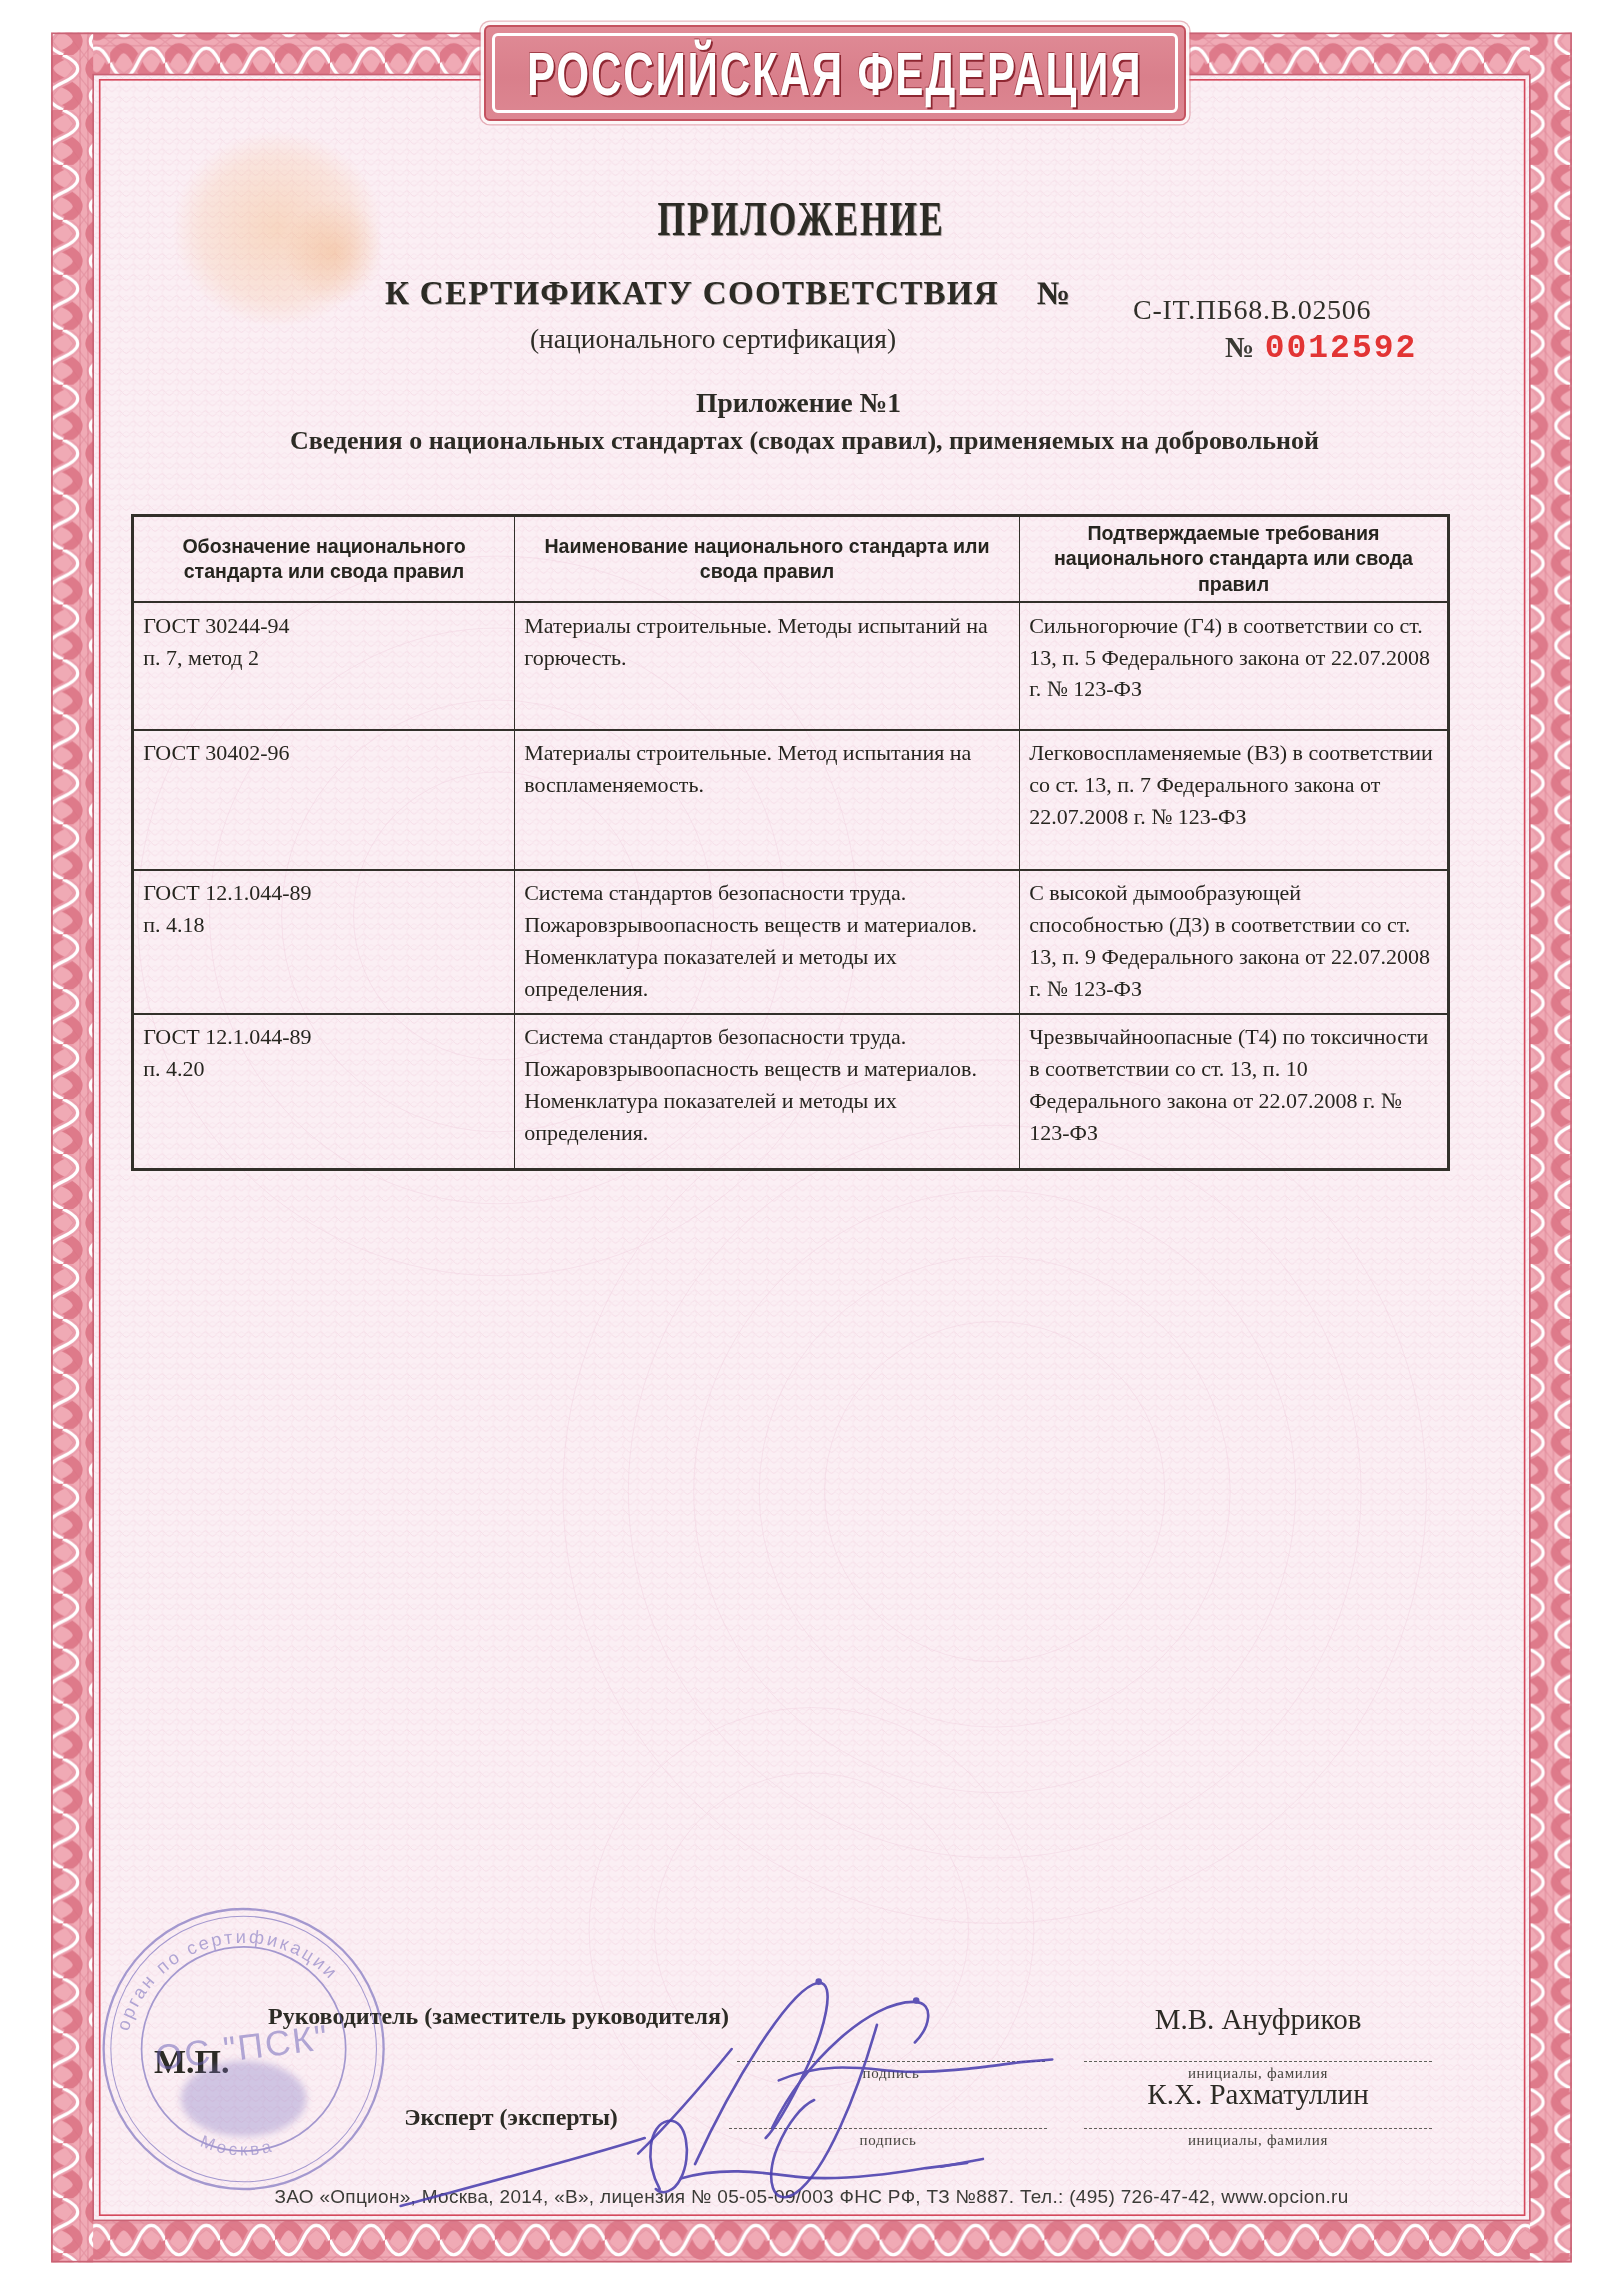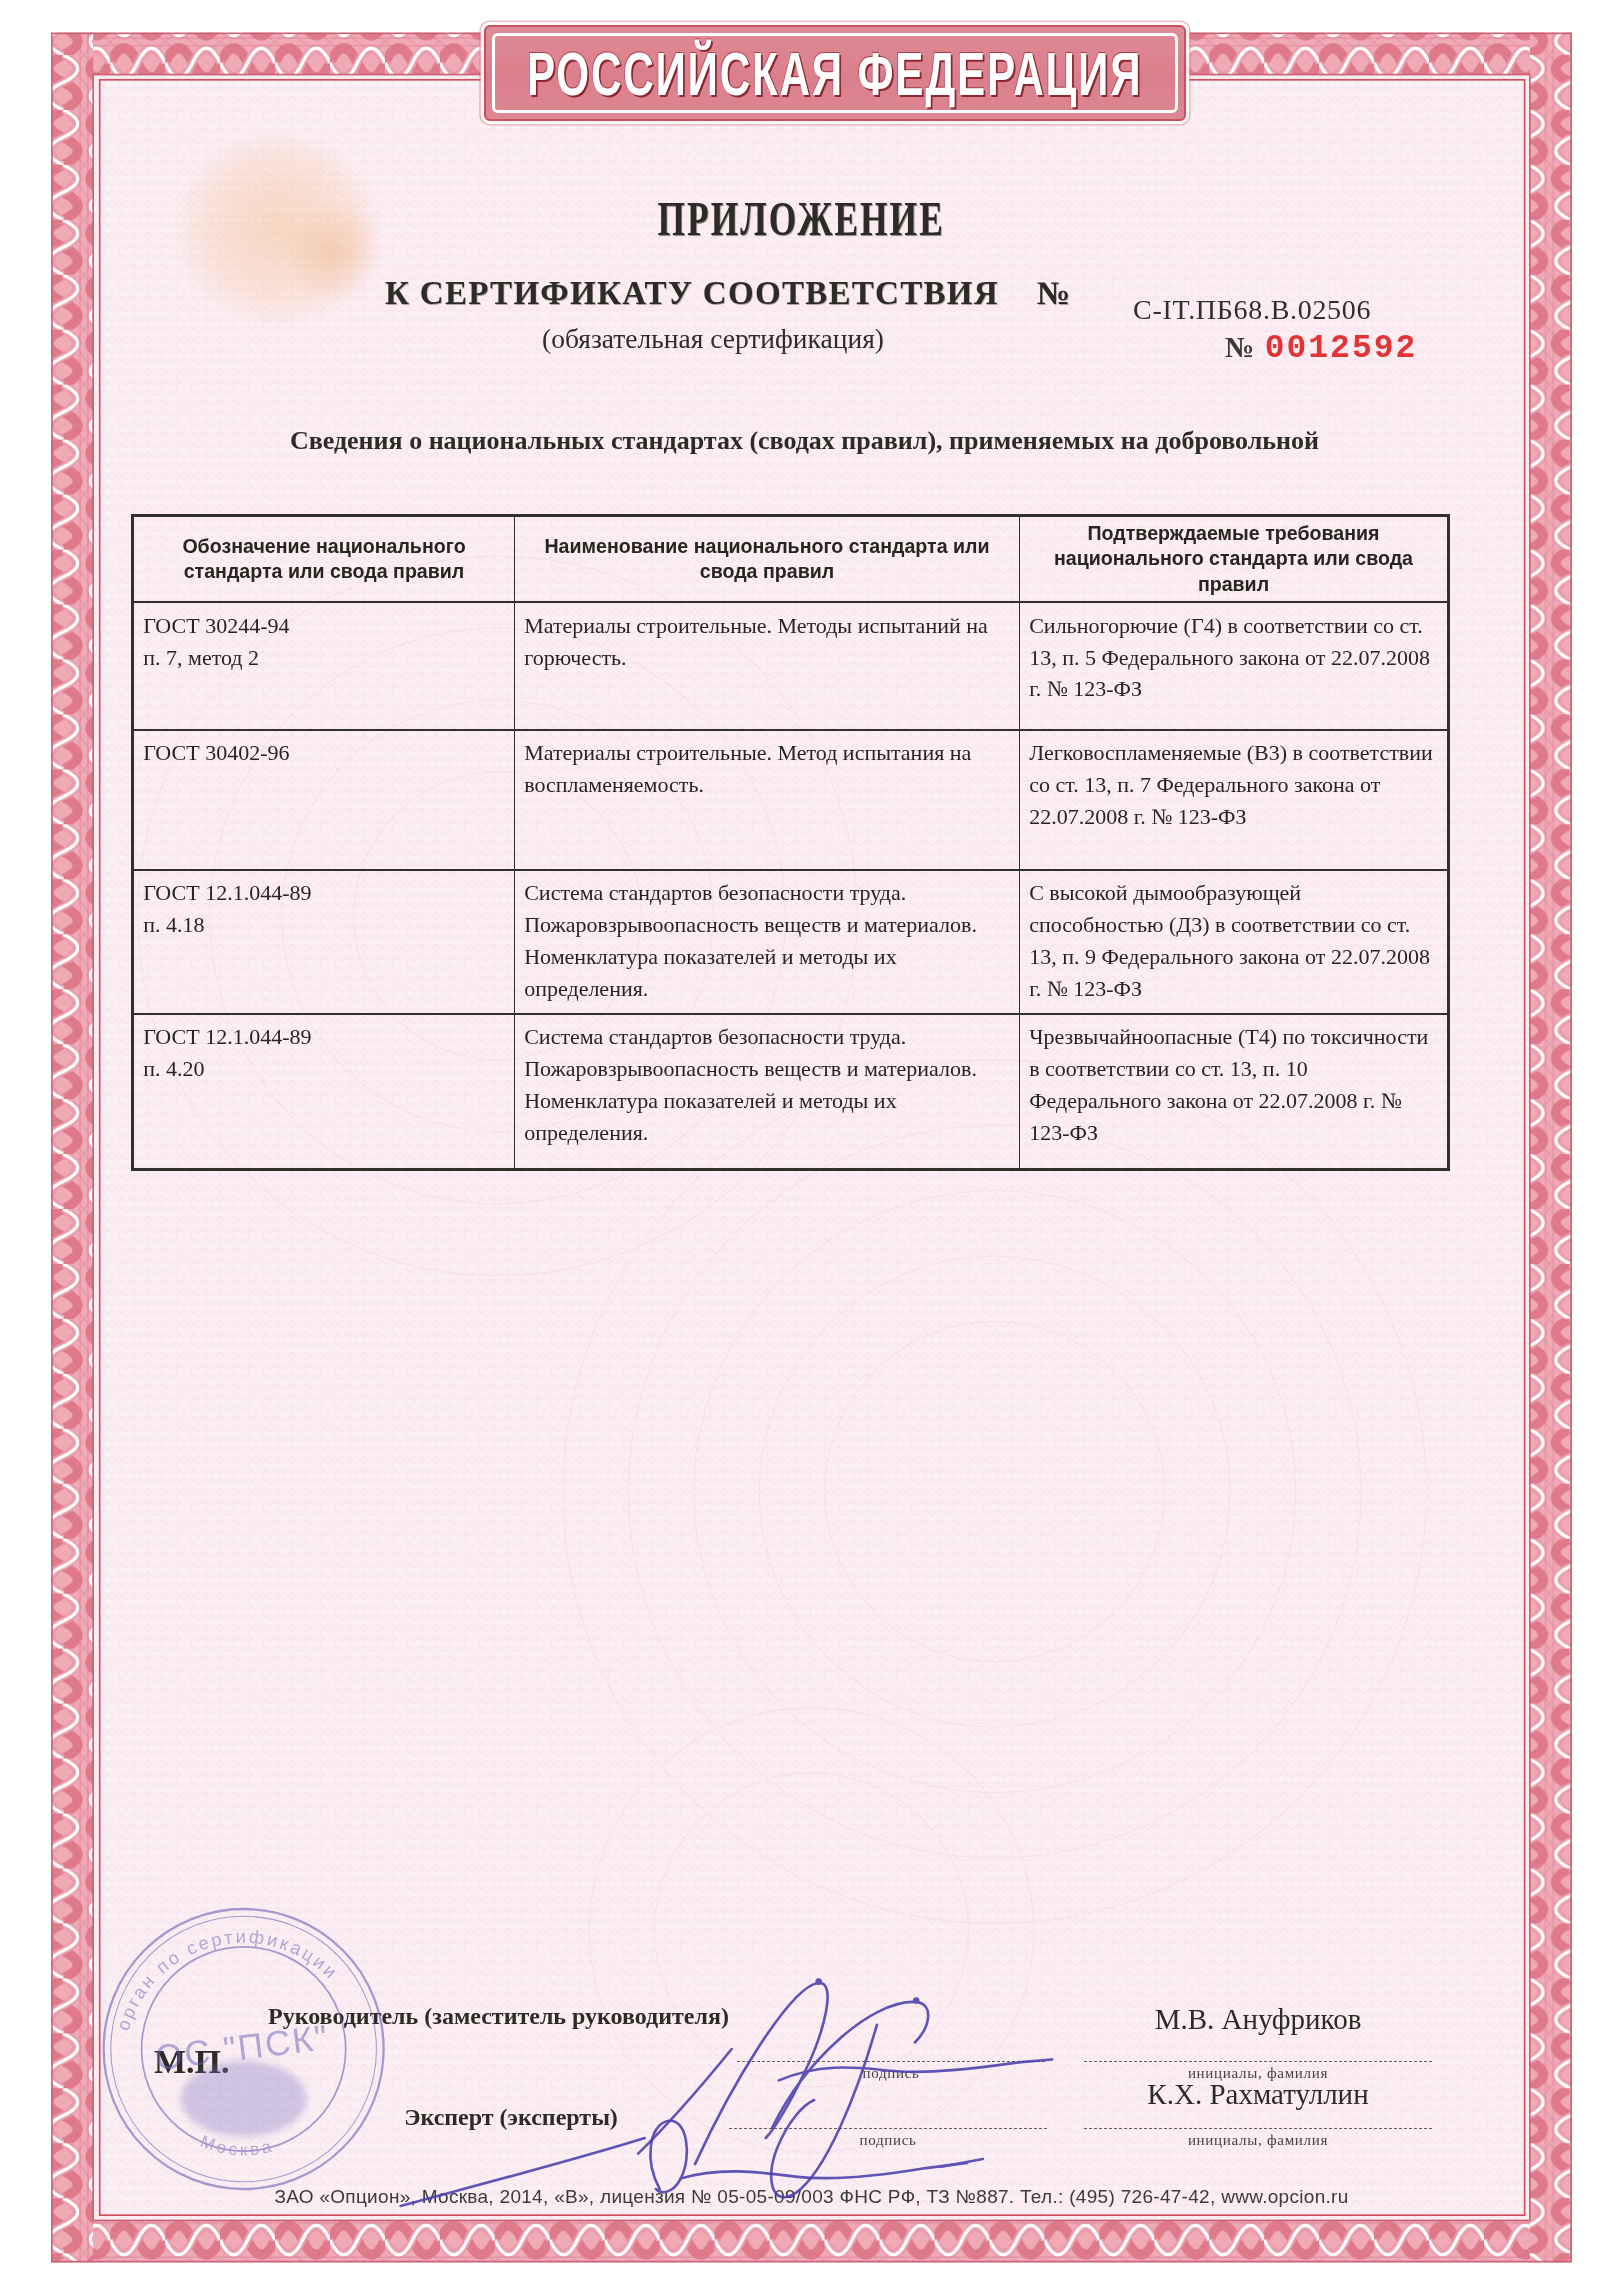--- a/index.html
+++ b/index.html
@@ -170,27 +170,28 @@
   <div class="abs doc-title">
     <span>ПРИЛОЖЕНИЕ</span>
   </div>
 
   <div class="abs subtitle">
     <span>К СЕРТИФИКАТУ СООТВЕТСТВИЯ</span><span class="no-sign">№</span>
   </div>
 
   <div class="abs cert-number">С-IT.ПБ68.В.02506</div>
 
-  <div class="abs cert-type">(обязательная сертификация)</div>
+  <div class="abs cert-type">(национального сертификация)</div>
 
   <div class="abs form-number">
     <span class="no-sign">№</span>
     <span class="digits">0012592</span>
   </div>
 
+  <div class="abs appendix-heading">Приложение №1</div>
 
   <div class="abs appendix-desc">
     <div>Сведения о национальных стандартах (сводах правил), применяемых на добровольной</div>
   </div>
 
   <table class="std">
     <colgroup>
         <col style="width:382px">
         <col style="width:505px">
         <col style="width:429px">

